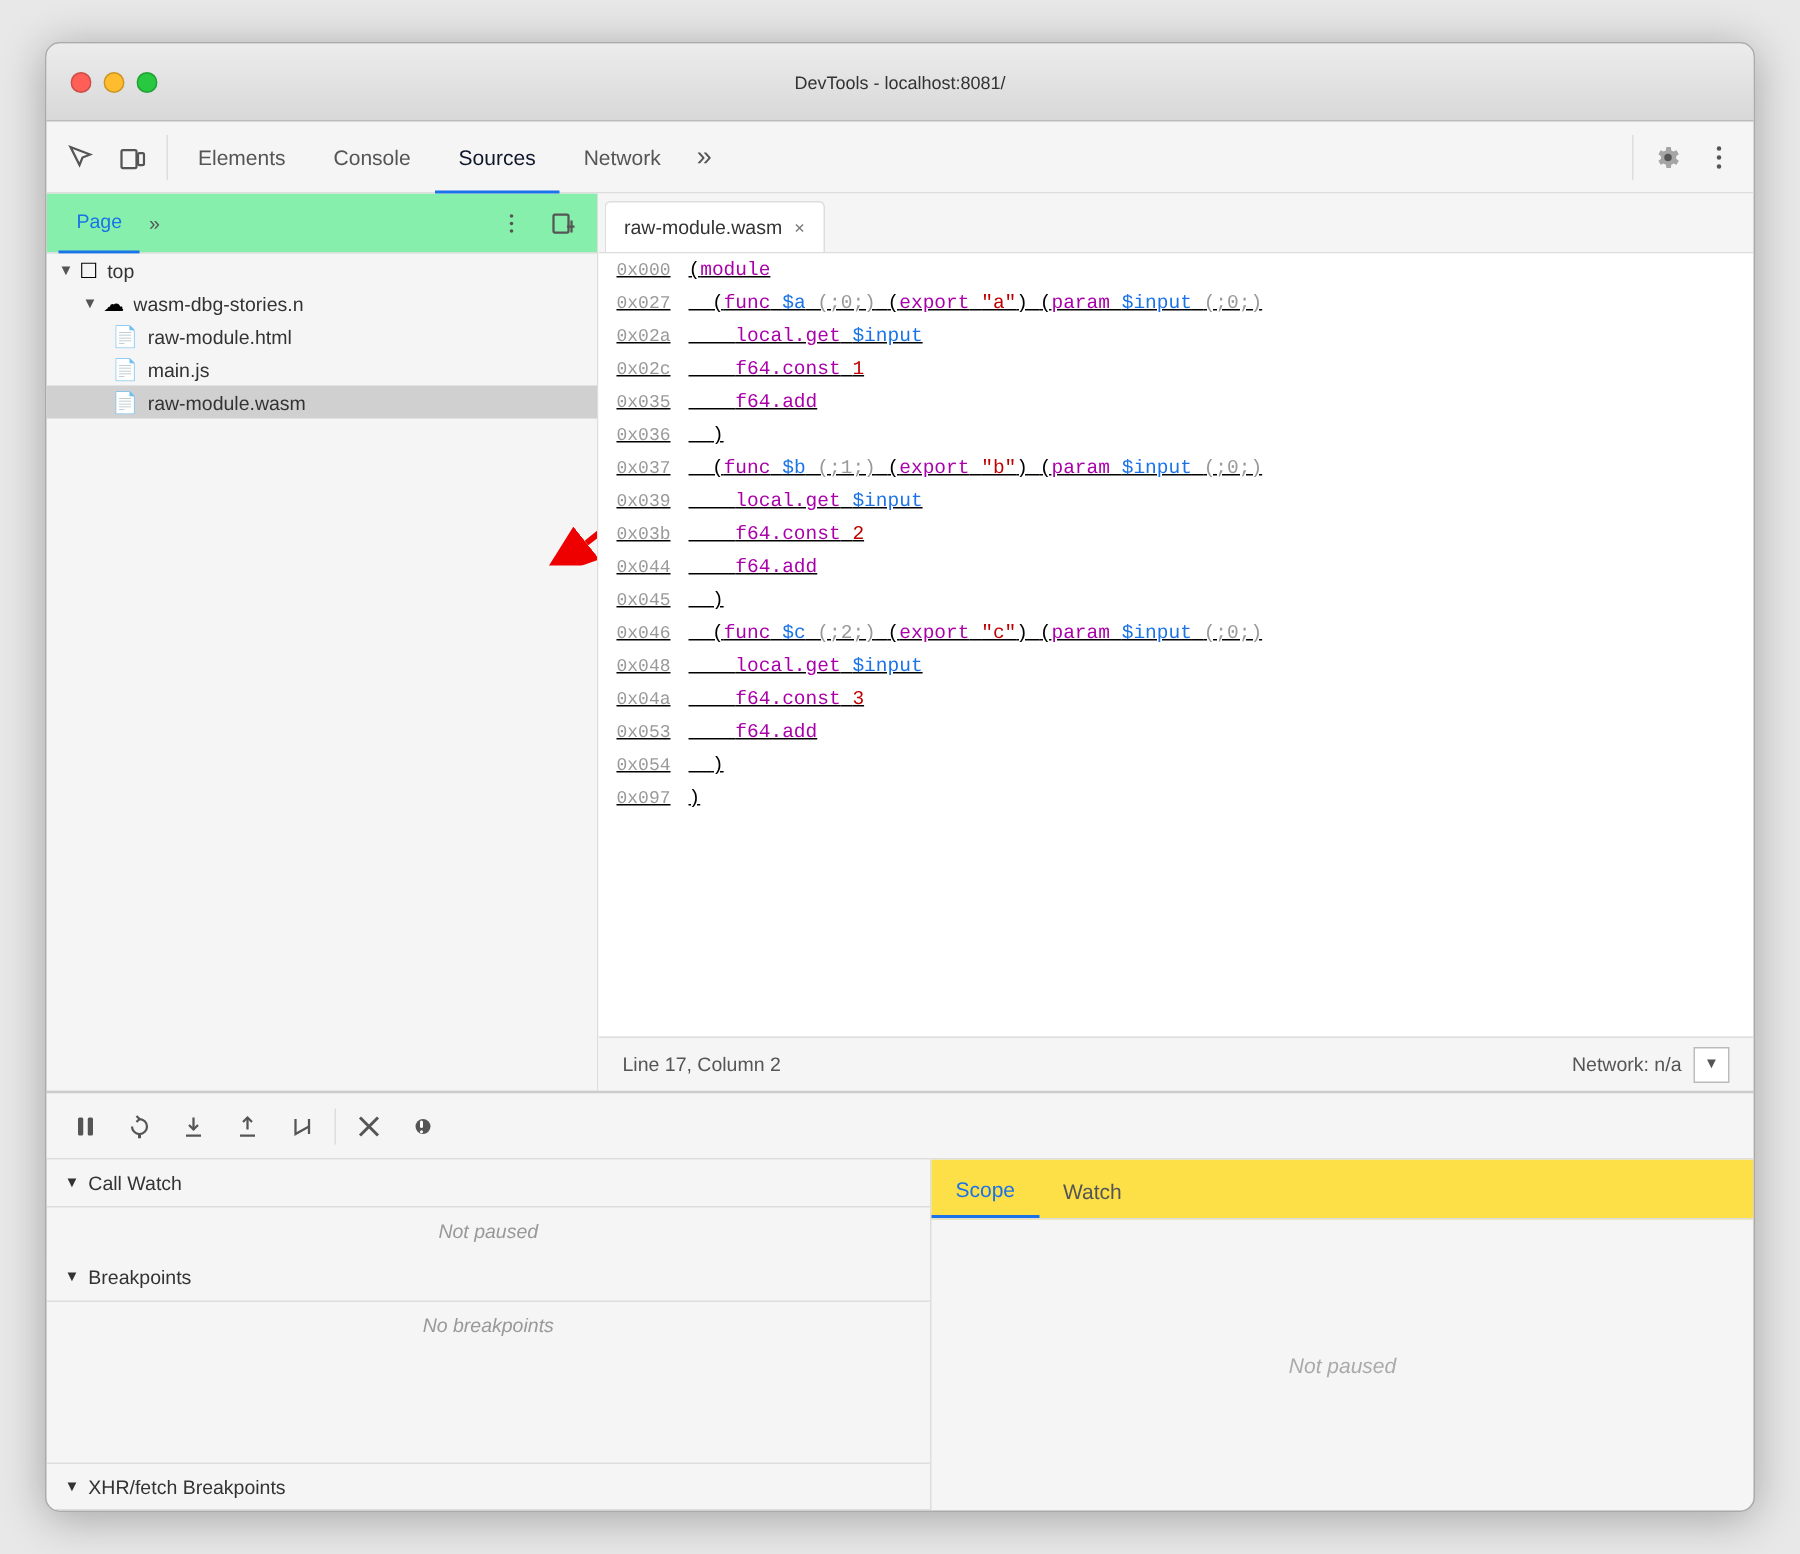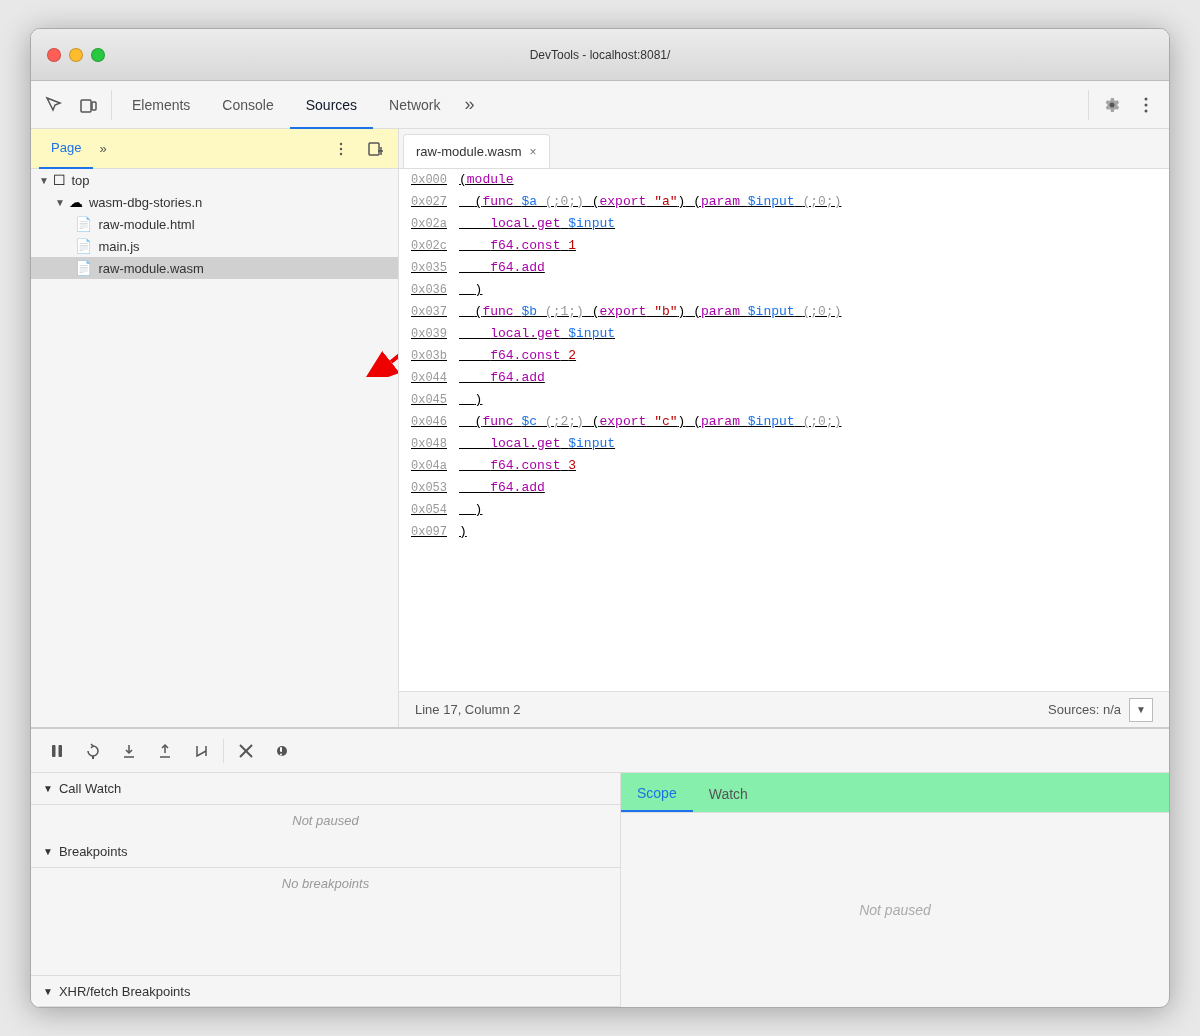--- a/index.html
+++ b/index.html
@@ -141,21 +141,21 @@
       width: 368px;
       display: flex;
       flex-direction: column;
       border-right: 1px solid #ddd;
       flex-shrink: 0;
     }
 
     
     .sources-toolbar {
       height: 40px;
-      background: #fef9c3;
+      background: #86efac;
       border-bottom: 1px solid #ddd;
       display: flex;
       align-items: center;
       padding: 0 8px;
       flex-shrink: 0;
     }
     .sources-tab {
       padding: 0 12px;
       height: 40px;
       display: flex;
@@ -367,21 +367,21 @@
     .right-bottom {
       flex: 1;
       display: flex;
       flex-direction: column;
     }
     .scope-tabs {
       height: 40px;
       display: flex;
       align-items: flex-end;
       border-bottom: 1px solid #ddd;
-      background: #86efac;
+      background: #fde047;
     }
     .scope-tab {
       padding: 0 16px;
       height: 36px;
       display: flex;
       align-items: center;
       font-size: 14px;
       color: #555;
       cursor: pointer;
     }
@@ -619,21 +619,21 @@
                 <td class="code-line-num">0x097</td>
                 <td class="code-line-content"><span style="color: rgb(0, 0, 0);">)</span></td>
               </tr>
             </tbody>
         </table>
       </div>
 
       <div class="status-bar">
         <span>Line 17, Column 2</span>
         <div class="status-right">
-          <span>Sources: n/a</span>
+          <span>Network: n/a</span>
           <div class="coverage-dropdown-btn">▼</div>
         </div>
       </div>
     </div>
 
   </div>
 
   <div class="bottom-section">
 
     <div class="debug-toolbar">

